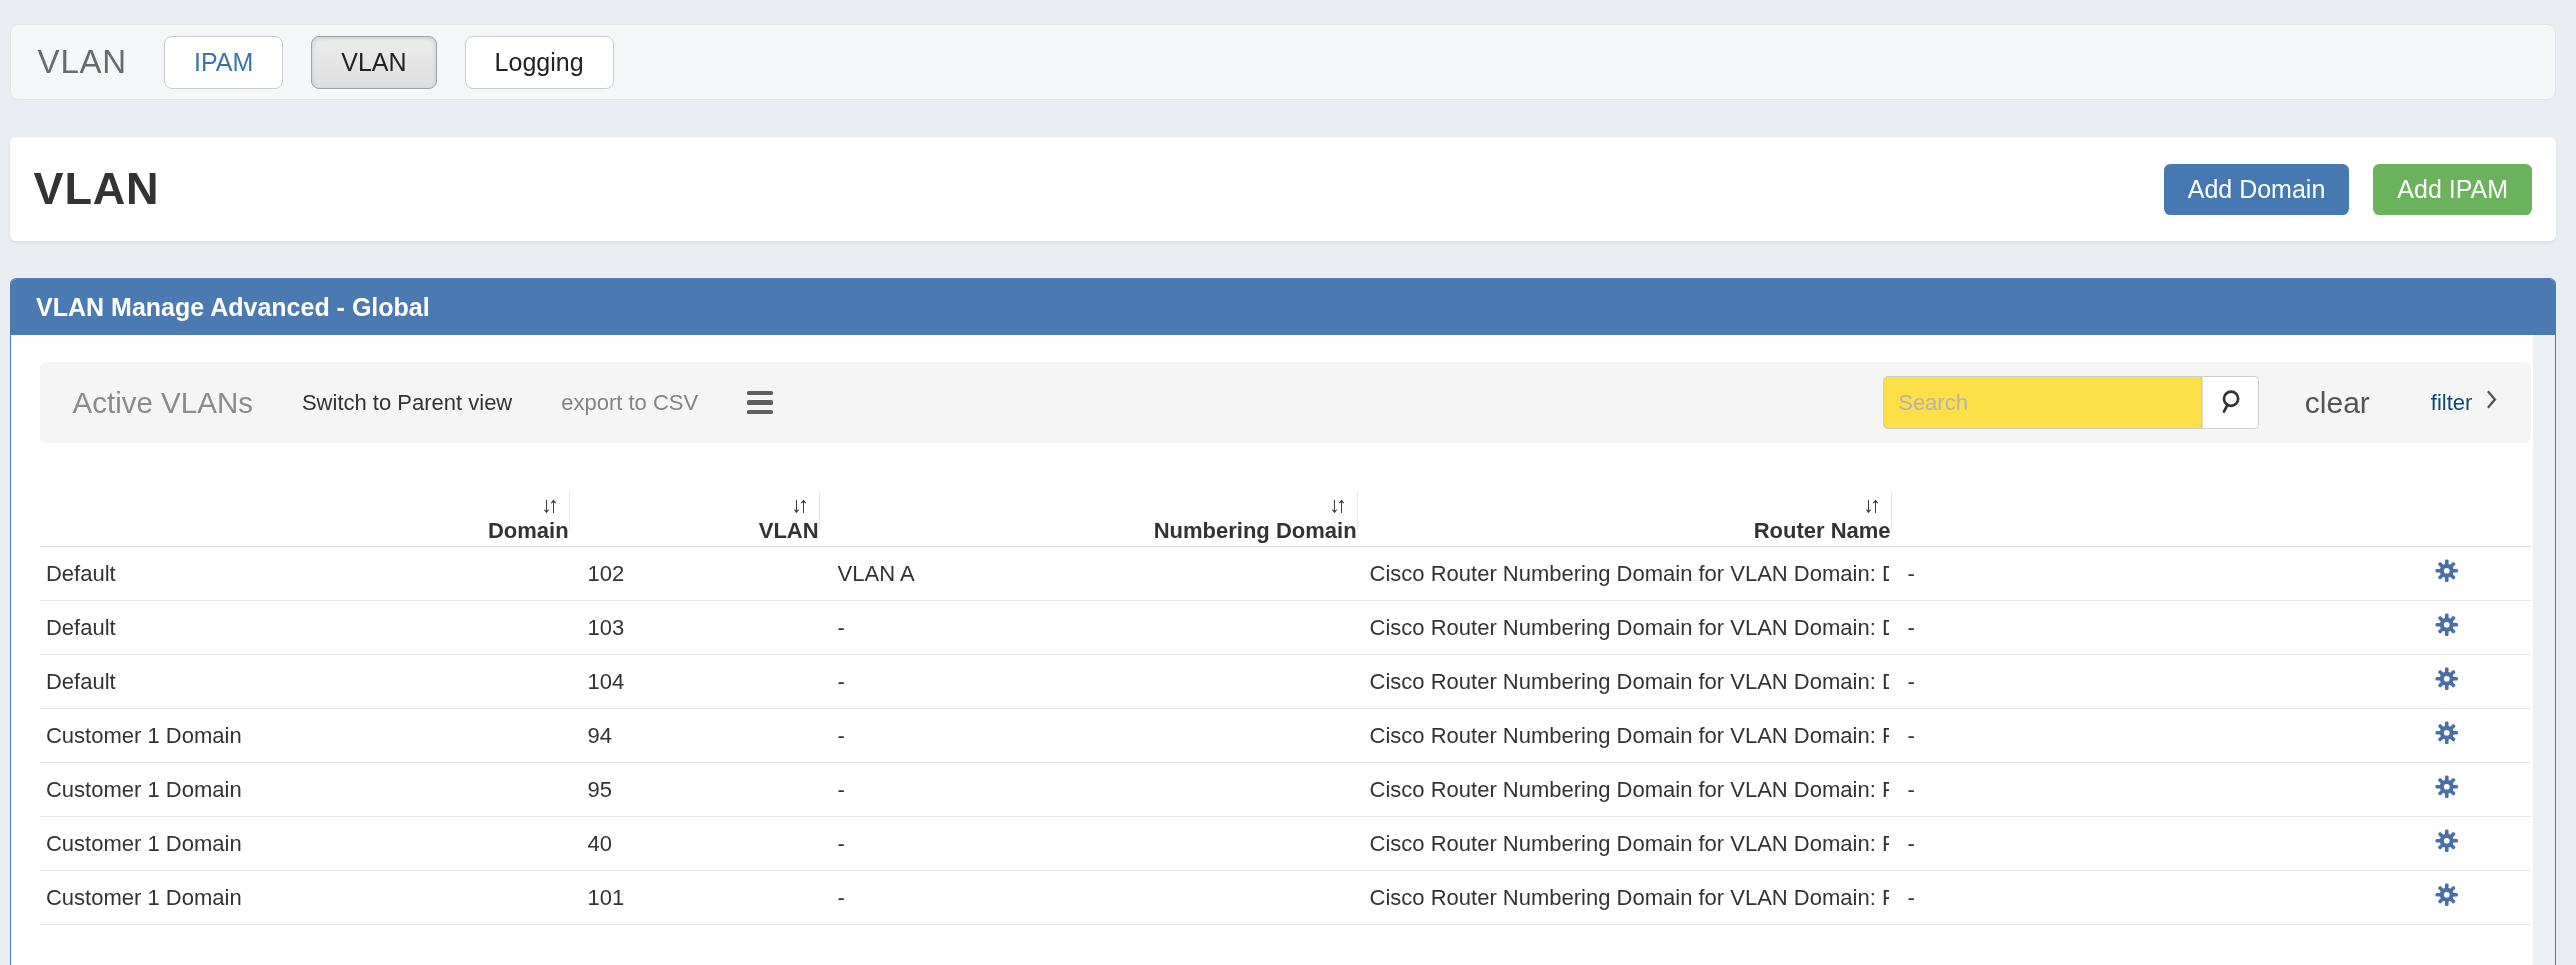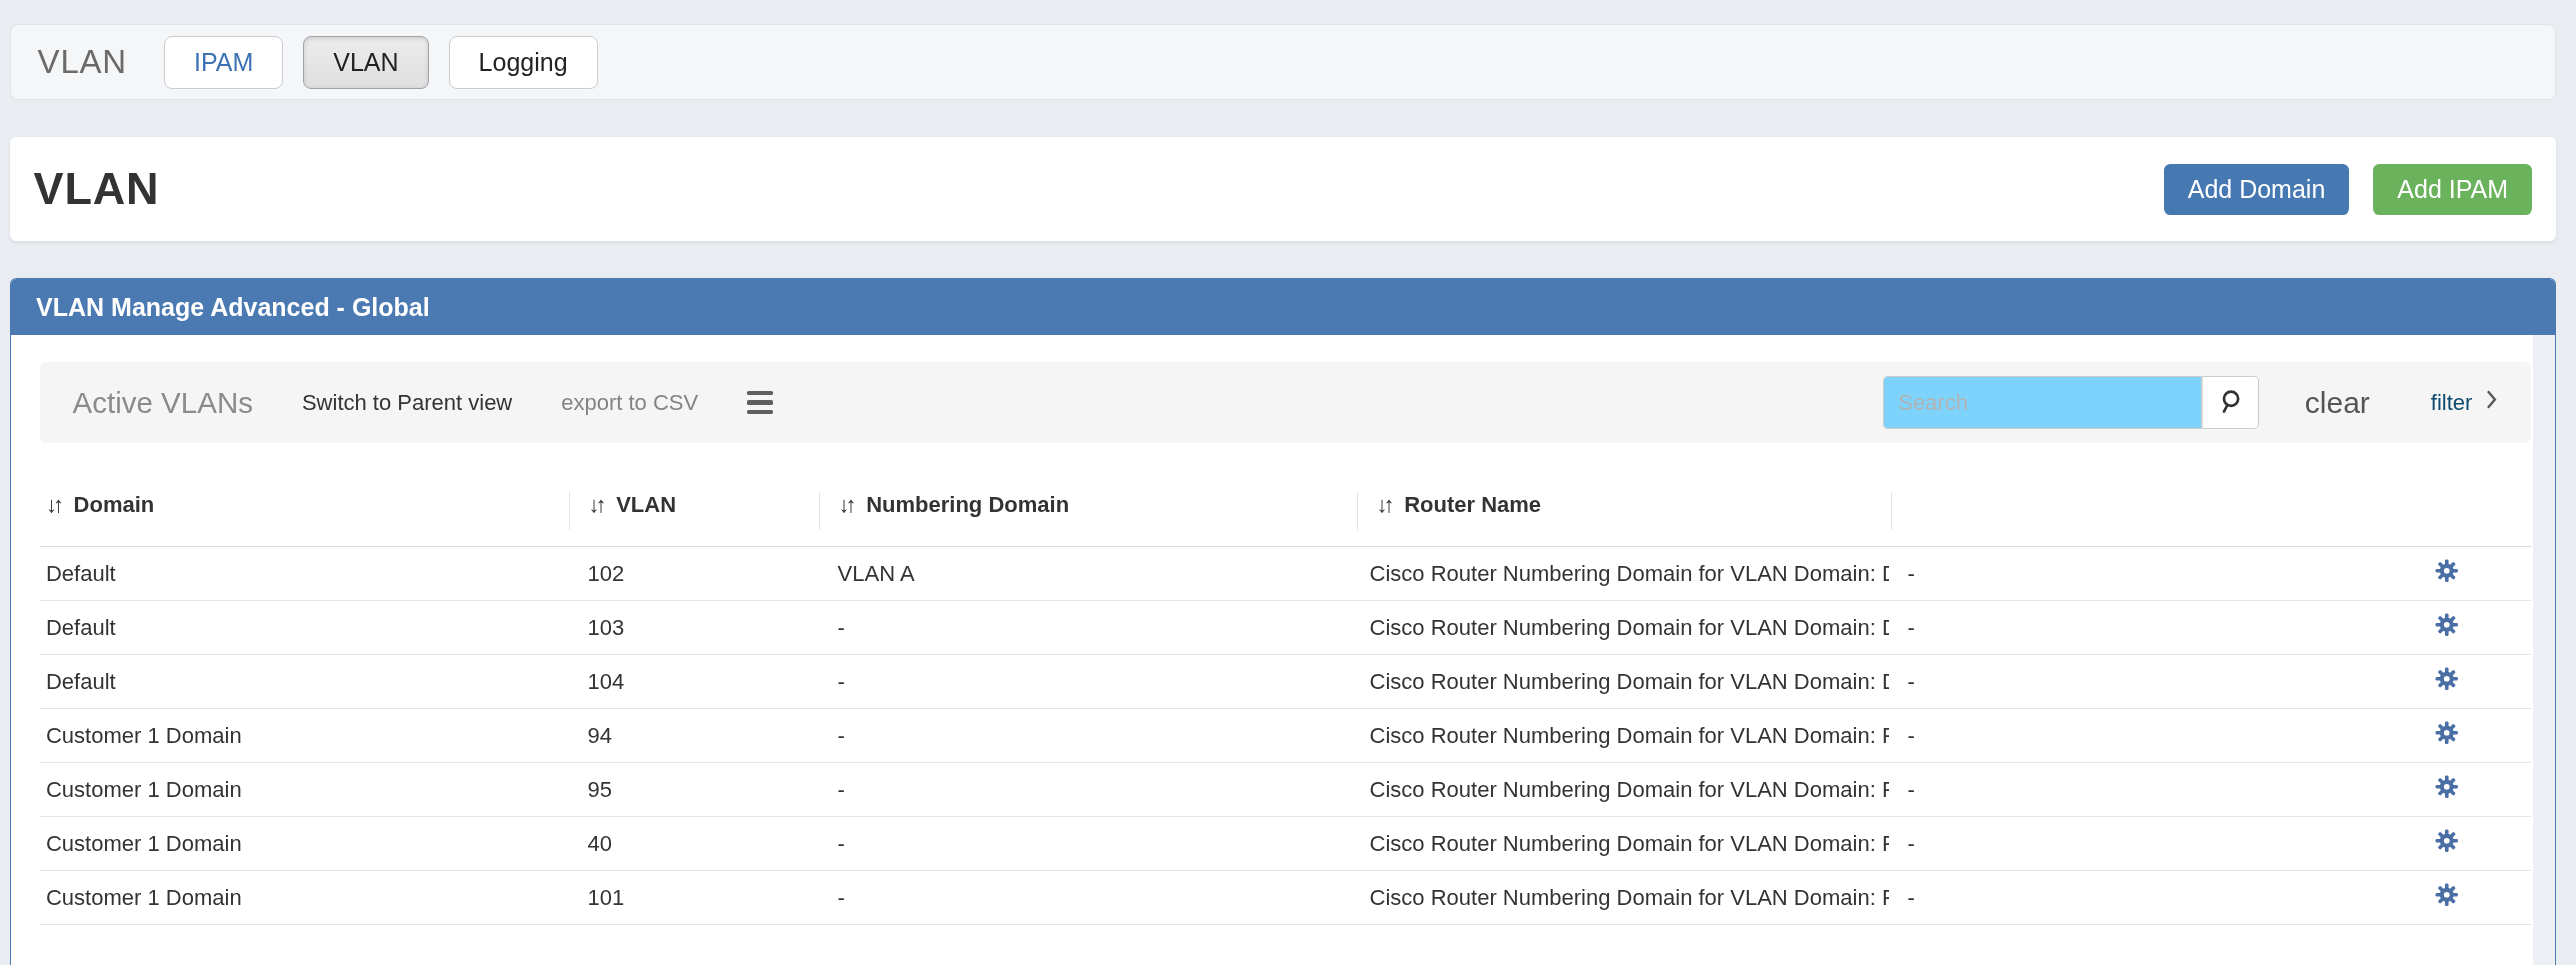--- a/index.html
+++ b/index.html
@@ -17,21 +17,21 @@
     margin:24px 20px 0 9.6px;
     height:76px;
     background:#f5f6f7;
     border:0.8px solid #e2e4e8;
     border-radius:8px;
     display:flex; align-items:center;
     padding-left:27px;
   }
   .app-label { font-size:33px; color:#6a6a6a; margin-right:37px; letter-spacing:0.8px; }
   .tab {
-    height:53px; padding:0 29px; margin-right:20px;
+    height:53px; padding:0 29px; margin-right:28px;
     font-size:25px; color:#222;
     background:#fff; border:1.6px solid #c8ccd1; border-radius:8px;
     display:flex; align-items:center; cursor:pointer;
   }
   .tab.ipam { color:#3c72b4; }
   .tab.active {
     background:linear-gradient(#ececec,#dfdfdf);
     border-color:#9fa3a8;
     box-shadow:inset 0 1.6px 4px rgba(0,0,0,.14);
   }
@@ -94,45 +94,45 @@
   .toolbar-link { font-size:22px; color:#333; margin-right:49px; cursor:pointer; white-space:nowrap; }
   .toolbar-link.muted { color:#838383; }
   .hamburger { display:flex; flex-direction:column; gap:4.8px; cursor:pointer; }
   .hamburger span { display:block; width:25.5px; height:4.8px; background:#5f5f5f; border-radius:1.6px; }
 
   .search-group { display:flex; align-items:center; }
   .search-input {
     width:319px; height:53px;
     border:1.6px solid #ccc; border-radius:4.8px 0 0 4.8px;
     padding:0 14.4px; font-size:22px; font-family:inherit; color:#333;
-    background:#7dd3fc; outline:none;
+    background:#fde047; outline:none;
   }
   .search-input::placeholder { color:#b3b3b3; }
   .search-btn {
     width:57px; height:53px;
     background:#fff; border:1.6px solid #ccc; border-left:0.8px solid #ddd;
     border-radius:0 4.8px 4.8px 0;
     display:flex; align-items:center; justify-content:center; cursor:pointer;
   }
   .clear-link { margin-left:46px; font-size:30px; color:#555; cursor:pointer; }
   .filter-link { margin-left:61px; font-size:22px; color:#0c4a6e; cursor:pointer; display:flex; align-items:center; gap:12.8px; }
 
   
   .table { margin-top:32px; }
   .thead {
     display:flex; align-items:center;
     height:72px;
     border-bottom:1.6px solid #d8d8d8;
     font-size:22px; font-weight:bold; color:#333;
   }
   .th {
-    display:flex; align-items:flex-start;
+    display:flex; align-items:flex-end;
     height:38px; padding-left:19px;
     border-left:1.6px solid #e4e4e4;
-    cursor:pointer; white-space:nowrap;
+    cursor:pointer; white-space:nowrap;flex-direction:column;
   }
   .th:first-child { border-left:none; padding-left:6.4px; }
   .sort-icon { margin-right:9.6px; font-weight:bold; }
   .sort-icon::before { content:"\2193\2191"; letter-spacing:-4px; padding-right:4px; }
 
   .row {
     display:flex; align-items:center;
     height:54px;
     border-bottom:1.6px solid #e6e6e6;
     font-size:22px; color:#333;

